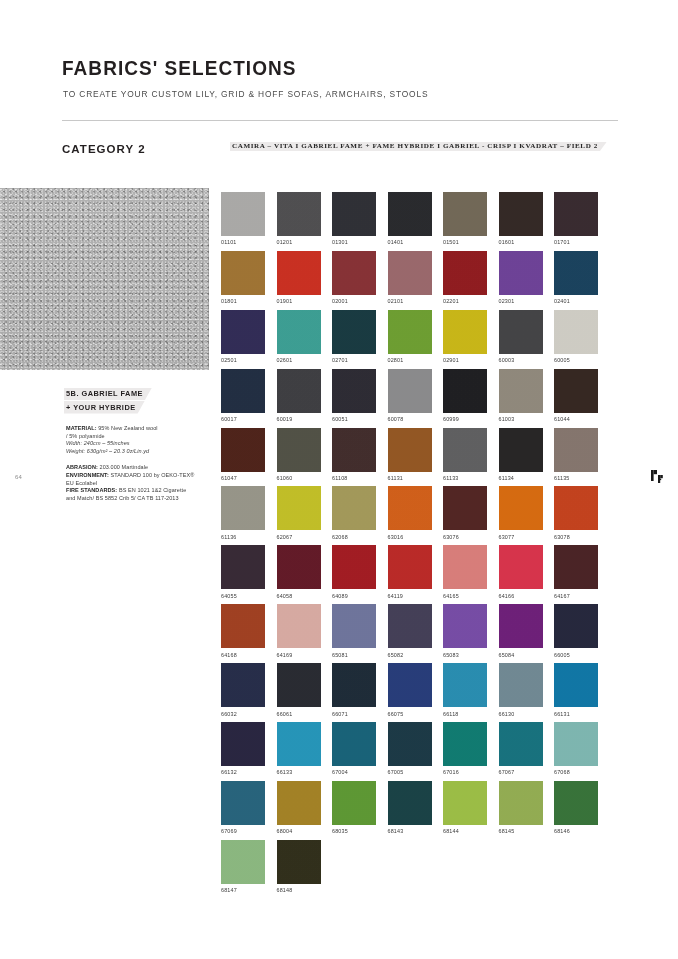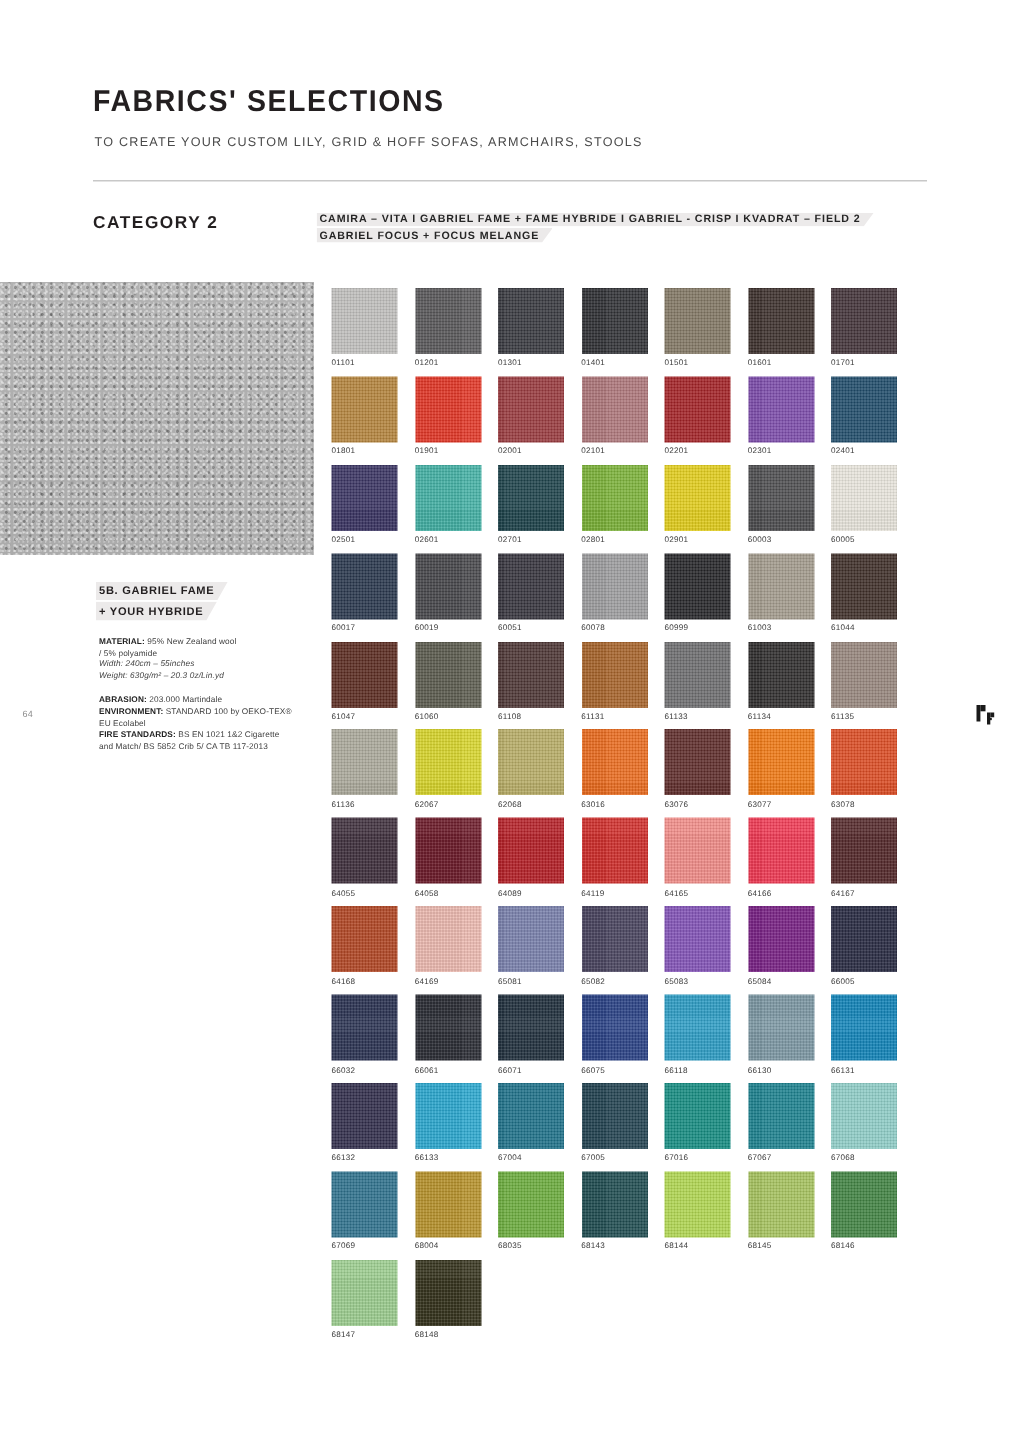--- a/index.html
+++ b/index.html
@@ -51,23 +51,24 @@
     position: absolute;
     left: 62px;
     top: 143px;
     font-size: 11.5px;
     font-weight: bold;
     letter-spacing: 0.09em;
     color: #231f20;
   }
   #brand-list {
     position: absolute;
-    left: 213px;
+    left: 232px;
     top: 141px;
     width: 400px;
+    font-family: Liberation Serif, serif;
   }
   .hl-line {
     display: block;
     font-size: 7.1px;
     font-weight: bold;
     letter-spacing: 0.085em;
     color: #262626;
     line-height: 10.5px;
     white-space: nowrap;
   }
@@ -177,23 +178,20 @@
 
 <div id="page-title">FABRICS' SELECTIONS</div>
 <div id="page-subtitle">TO CREATE YOUR CUSTOM LILY, GRID &amp; HOFF SOFAS, ARMCHAIRS, STOOLS</div>
 <div id="header-rule"></div>
 
 <div id="category-title">CATEGORY 2</div>
 <div id="brand-list">
   <span class="hl-line">
     <span class="hl-wrap"><span>CAMIRA – VITA I GABRIEL FAME + FAME HYBRIDE I GABRIEL - CRISP I KVADRAT – FIELD 2</span></span>
   </span>
-  <span class="hl-line">
-    <span class="hl-wrap"><span>GABRIEL FOCUS + FOCUS MELANGE</span></span>
-  </span>
 </div>
 
 <div id="hero-swatch" style="background-color: rgb(171, 171, 171);"></div>
 
 <div id="info-panel">
   <div class="fabric-name-line">
     <span class="hl-wrap"><span>5B. GABRIEL FAME</span></span>
   </div>
   <div class="fabric-name-line">
     <span class="hl-wrap"><span>+ YOUR HYBRIDE</span></span>

